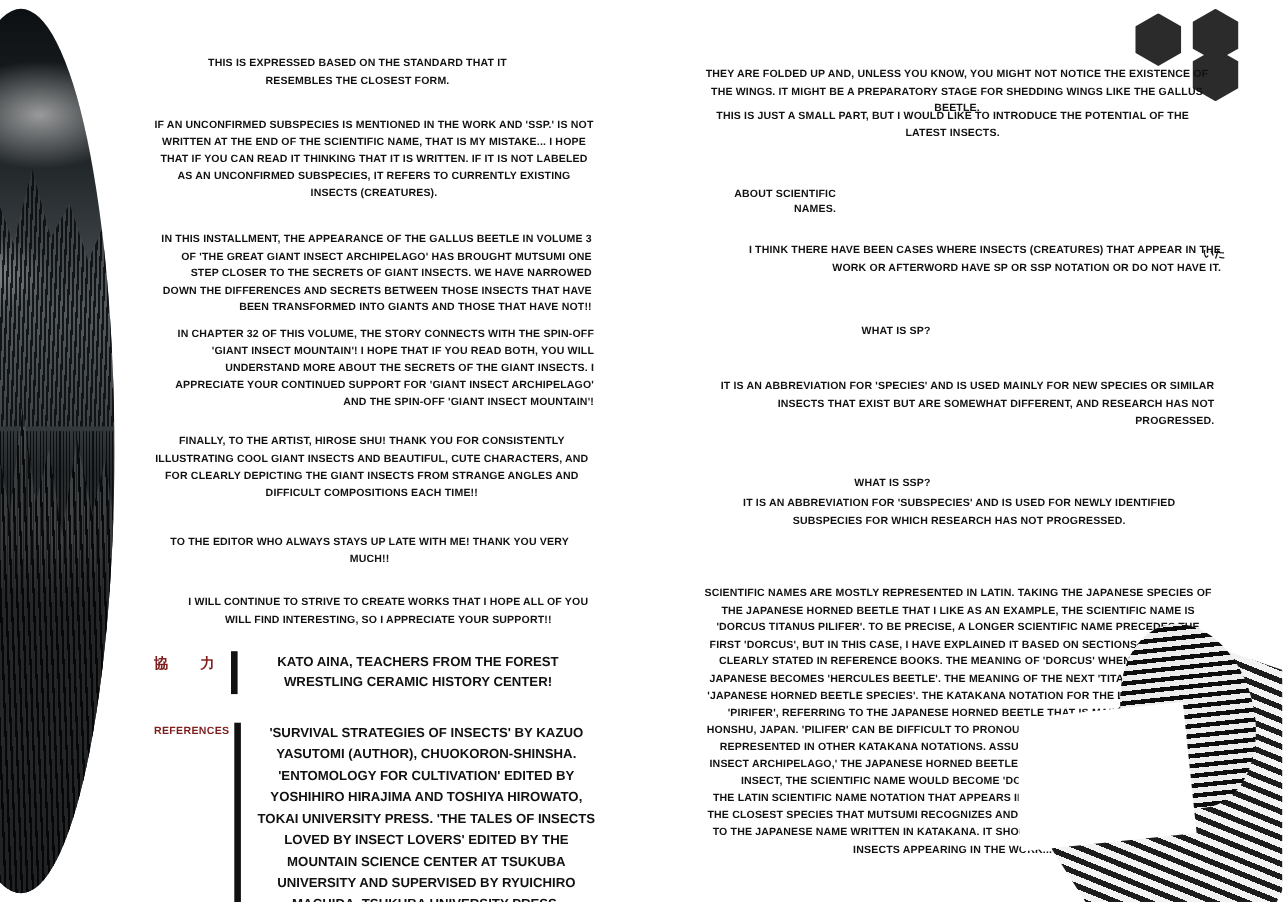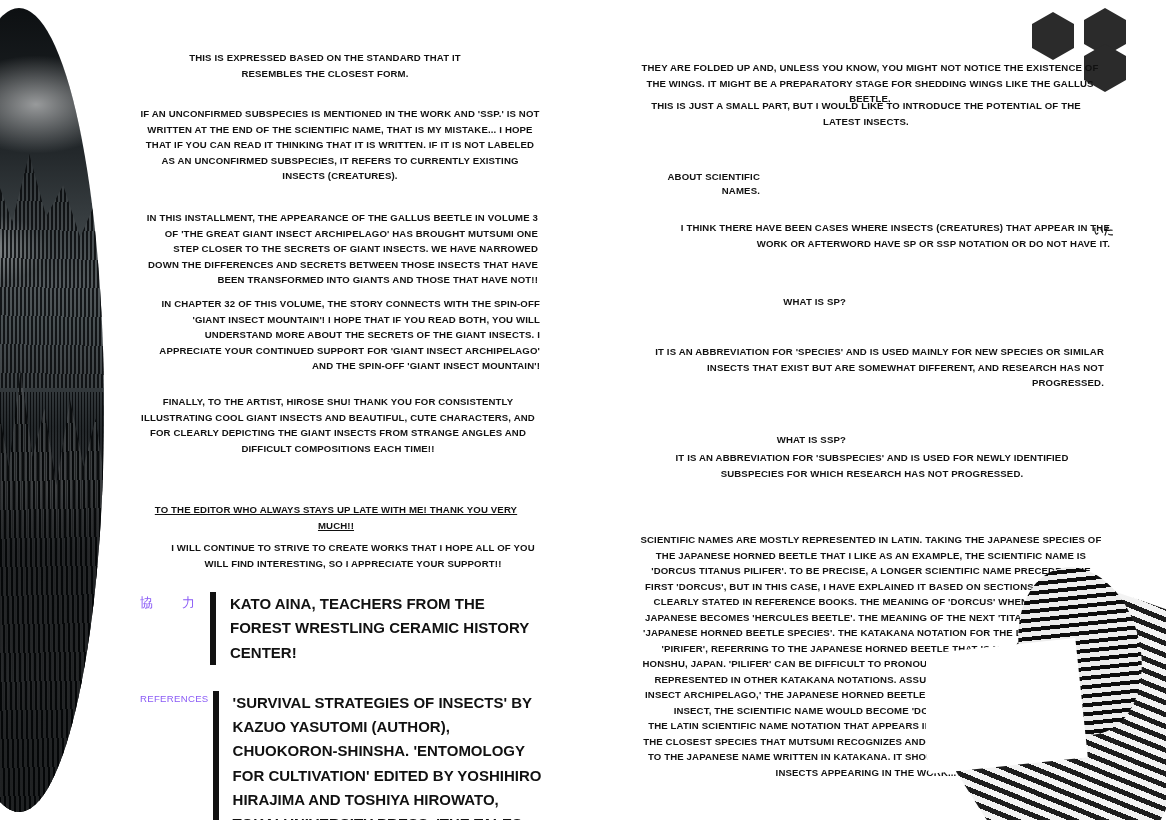--- a/index.html
+++ b/index.html
@@ -165,46 +165,47 @@
     top: 592px;
     width: 420px;
   }
   .credit-row {
     display: flex;
     align-items: flex-start;
     margin-bottom: 26px;
   }
   .credit-label {
     font-size: 13px;
-    font-weight: 400;
+    font-weight: 700;
     letter-spacing: 8px;
-    color: #8b5cf6;
+    color: #7f1d1d;
     white-space: nowrap;
     padding-top: 2px;
     min-width: 66px;
   }
   .credit-label.small {
     font-size: 9.6px;
     letter-spacing: 0.3px;
     min-width: 66px;
     text-transform: uppercase;
   }
   .credit-bar {
     width: 6px;
     background: #111;
     margin: 0 14px 0 4px;
     align-self: stretch;
     min-height: 28px;
     flex: none;
   }
   .credit-bar.tall { min-height: 112px; }
   .credit-text {
-    font-size: 15px;
+    font-size: 12px;
     line-height: 1.62;
     font-weight: 700;
+    text-align: center;
     text-transform: uppercase;
     color: #111;
     flex: 1;
   }
 
   .jp-note {
     position: absolute;
     right: 52px;
     top: 224px;
     font-size: 10px;
@@ -237,21 +238,21 @@
     <div class="para" style="top:50px; left:0; width:330px; margin-left:20px;">THIS IS EXPRESSED BASED ON THE STANDARD THAT IT RESEMBLES THE CLOSEST FORM.</div>
 
     <div class="para" style="top:106px; left:0; width:400px;">IF AN UNCONFIRMED SUBSPECIES IS MENTIONED IN THE WORK AND 'SSP.' IS NOT WRITTEN AT THE END OF THE SCIENTIFIC NAME, THAT IS MY MISTAKE... I HOPE THAT IF YOU CAN READ IT THINKING THAT IT IS WRITTEN. IF IT IS NOT LABELED AS AN UNCONFIRMED SUBSPECIES, IT REFERS TO CURRENTLY EXISTING INSECTS (CREATURES).</div>
 
     <div class="para" style="top:210px; left:0; width:398px;text-align:right;">IN THIS INSTALLMENT, THE APPEARANCE OF THE GALLUS BEETLE IN VOLUME 3 OF 'THE GREAT GIANT INSECT ARCHIPELAGO' HAS BROUGHT MUTSUMI ONE STEP CLOSER TO THE SECRETS OF GIANT INSECTS. WE HAVE NARROWED DOWN THE DIFFERENCES AND SECRETS BETWEEN THOSE INSECTS THAT HAVE BEEN TRANSFORMED INTO GIANTS AND THOSE THAT HAVE NOT!!</div>
 
     <div class="para" style="top:296px; left:0; width:400px;text-align:right;">IN CHAPTER 32 OF THIS VOLUME, THE STORY CONNECTS WITH THE SPIN-OFF 'GIANT INSECT MOUNTAIN'! I HOPE THAT IF YOU READ BOTH, YOU WILL UNDERSTAND MORE ABOUT THE SECRETS OF THE GIANT INSECTS. I APPRECIATE YOUR CONTINUED SUPPORT FOR 'GIANT INSECT ARCHIPELAGO' AND THE SPIN-OFF 'GIANT INSECT MOUNTAIN'!</div>
 
     <div class="para" style="top:394px; left:0; width:396px;">FINALLY, TO THE ARTIST, HIROSE SHU! THANK YOU FOR CONSISTENTLY ILLUSTRATING COOL GIANT INSECTS AND BEAUTIFUL, CUTE CHARACTERS, AND FOR CLEARLY DEPICTING THE GIANT INSECTS FROM STRANGE ANGLES AND DIFFICULT COMPOSITIONS EACH TIME!!</div>
 
-    <div class="para" style="top:502px; left:0; width:380px; margin-left:6px;text-decoration:underline;">TO THE EDITOR WHO ALWAYS STAYS UP LATE WITH ME! THANK YOU VERY MUCH!!</div>
+    <div class="para" style="top:485px; left:0; width:380px; margin-left:6px;">TO THE EDITOR WHO ALWAYS STAYS UP LATE WITH ME! THANK YOU VERY MUCH!!</div>
 
     <div class="para" style="top:540px; left:17px; width:380px; margin-left:6px;text-align:center;">I WILL CONTINUE TO STRIVE TO CREATE WORKS THAT I HOPE ALL OF YOU WILL FIND INTERESTING, SO I APPRECIATE YOUR SUPPORT!!</div>
   </div>
 
   <div class="credits">
     <div class="credit-row">
       <div class="credit-label">協　力</div>
       <div class="credit-bar"></div>
       <div class="credit-text" style="max-width:300px;">KATO AINA, TEACHERS FROM THE FOREST WRESTLING CERAMIC HISTORY CENTER!</div>
     </div>

